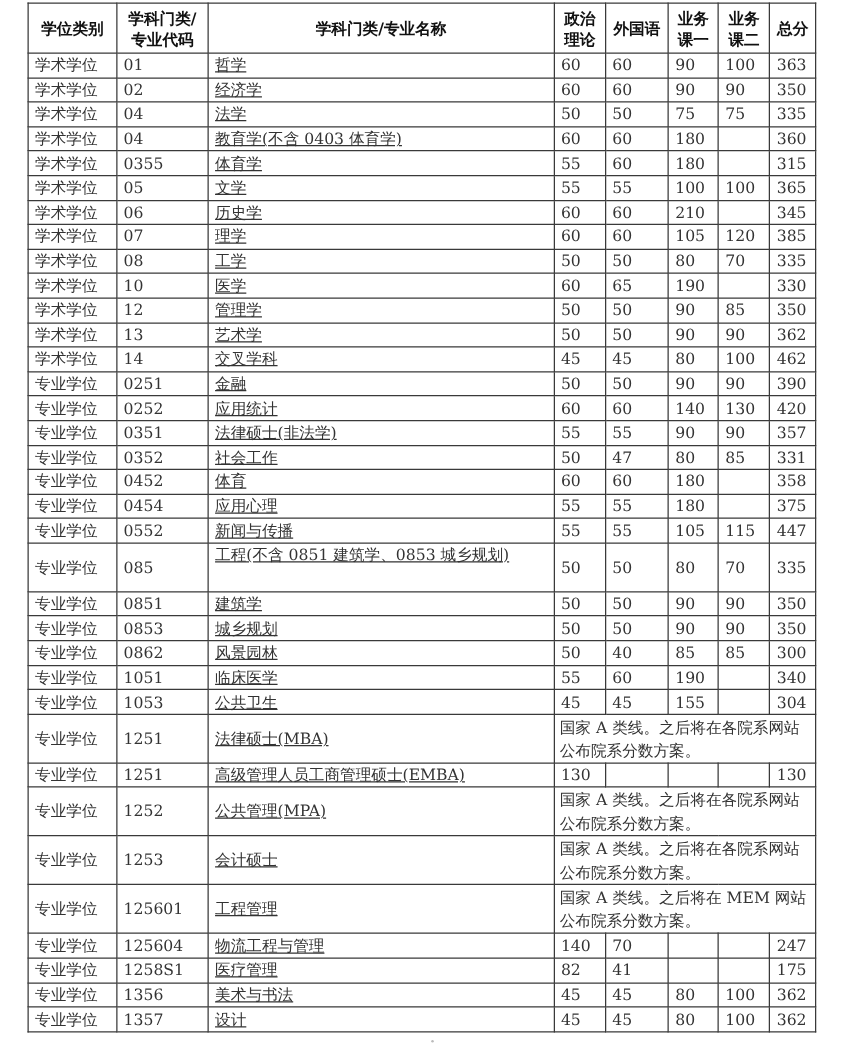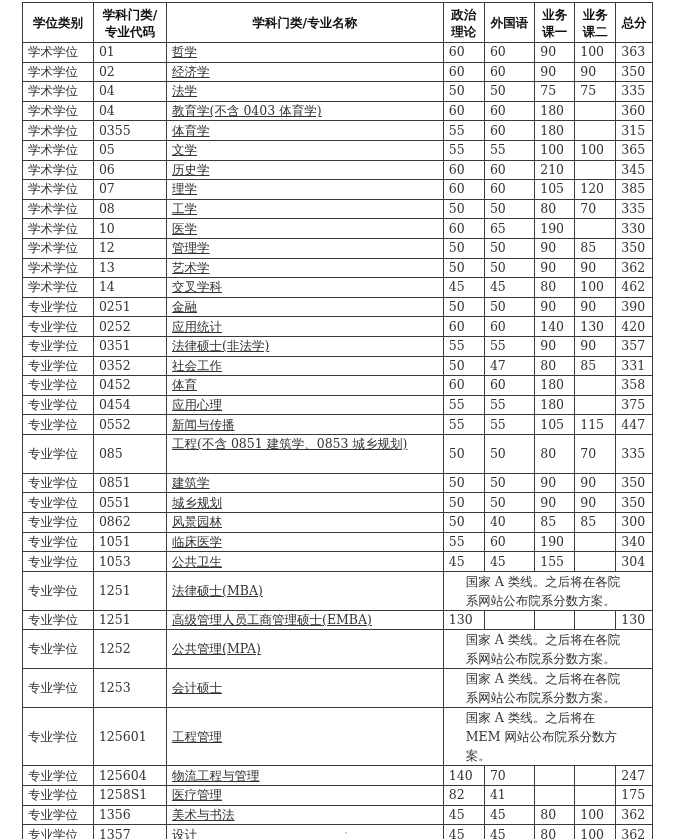--- a/index.html
+++ b/index.html
@@ -32,21 +32,21 @@
     line-height: 17px;
     white-space: normal;
   }
   table.scores td { height: 18.6px; }
   table.scores tr.tall td { height: 38px; }
   table.scores td.name { vertical-align: middle; text-decoration: underline; }
   table.scores tr.tall td.name.top { vertical-align: top; }
   table.scores td.note {
     white-space: normal;
     line-height: 19px;
-    padding: 0 22px;
+    padding: 0 4px;
     font-size: 12.5px;
   }
   .col-type { width: 62px; }
   .col-code { width: 64px; }
   .col-name { width: 242px; }
   .col-pol  { width: 36px; }
   .col-for  { width: 44px; }
   .col-b1   { width: 35px; }
   .col-b2   { width: 36px; }
   .col-tot  { width: 32px; }
@@ -298,21 +298,21 @@
           <td>0851</td>
           <td class="name">建筑学</td>
           <td>50</td>
           <td>50</td>
           <td>90</td>
           <td>90</td>
           <td>350</td>
         </tr>
         <tr>
           <td>专业学位</td>
-          <td>0551</td>
+          <td>0853</td>
           <td class="name">城乡规划</td>
           <td>50</td>
           <td>50</td>
           <td>90</td>
           <td>90</td>
           <td>350</td>
         </tr>
         <tr>
           <td>专业学位</td>
           <td>0862</td>

